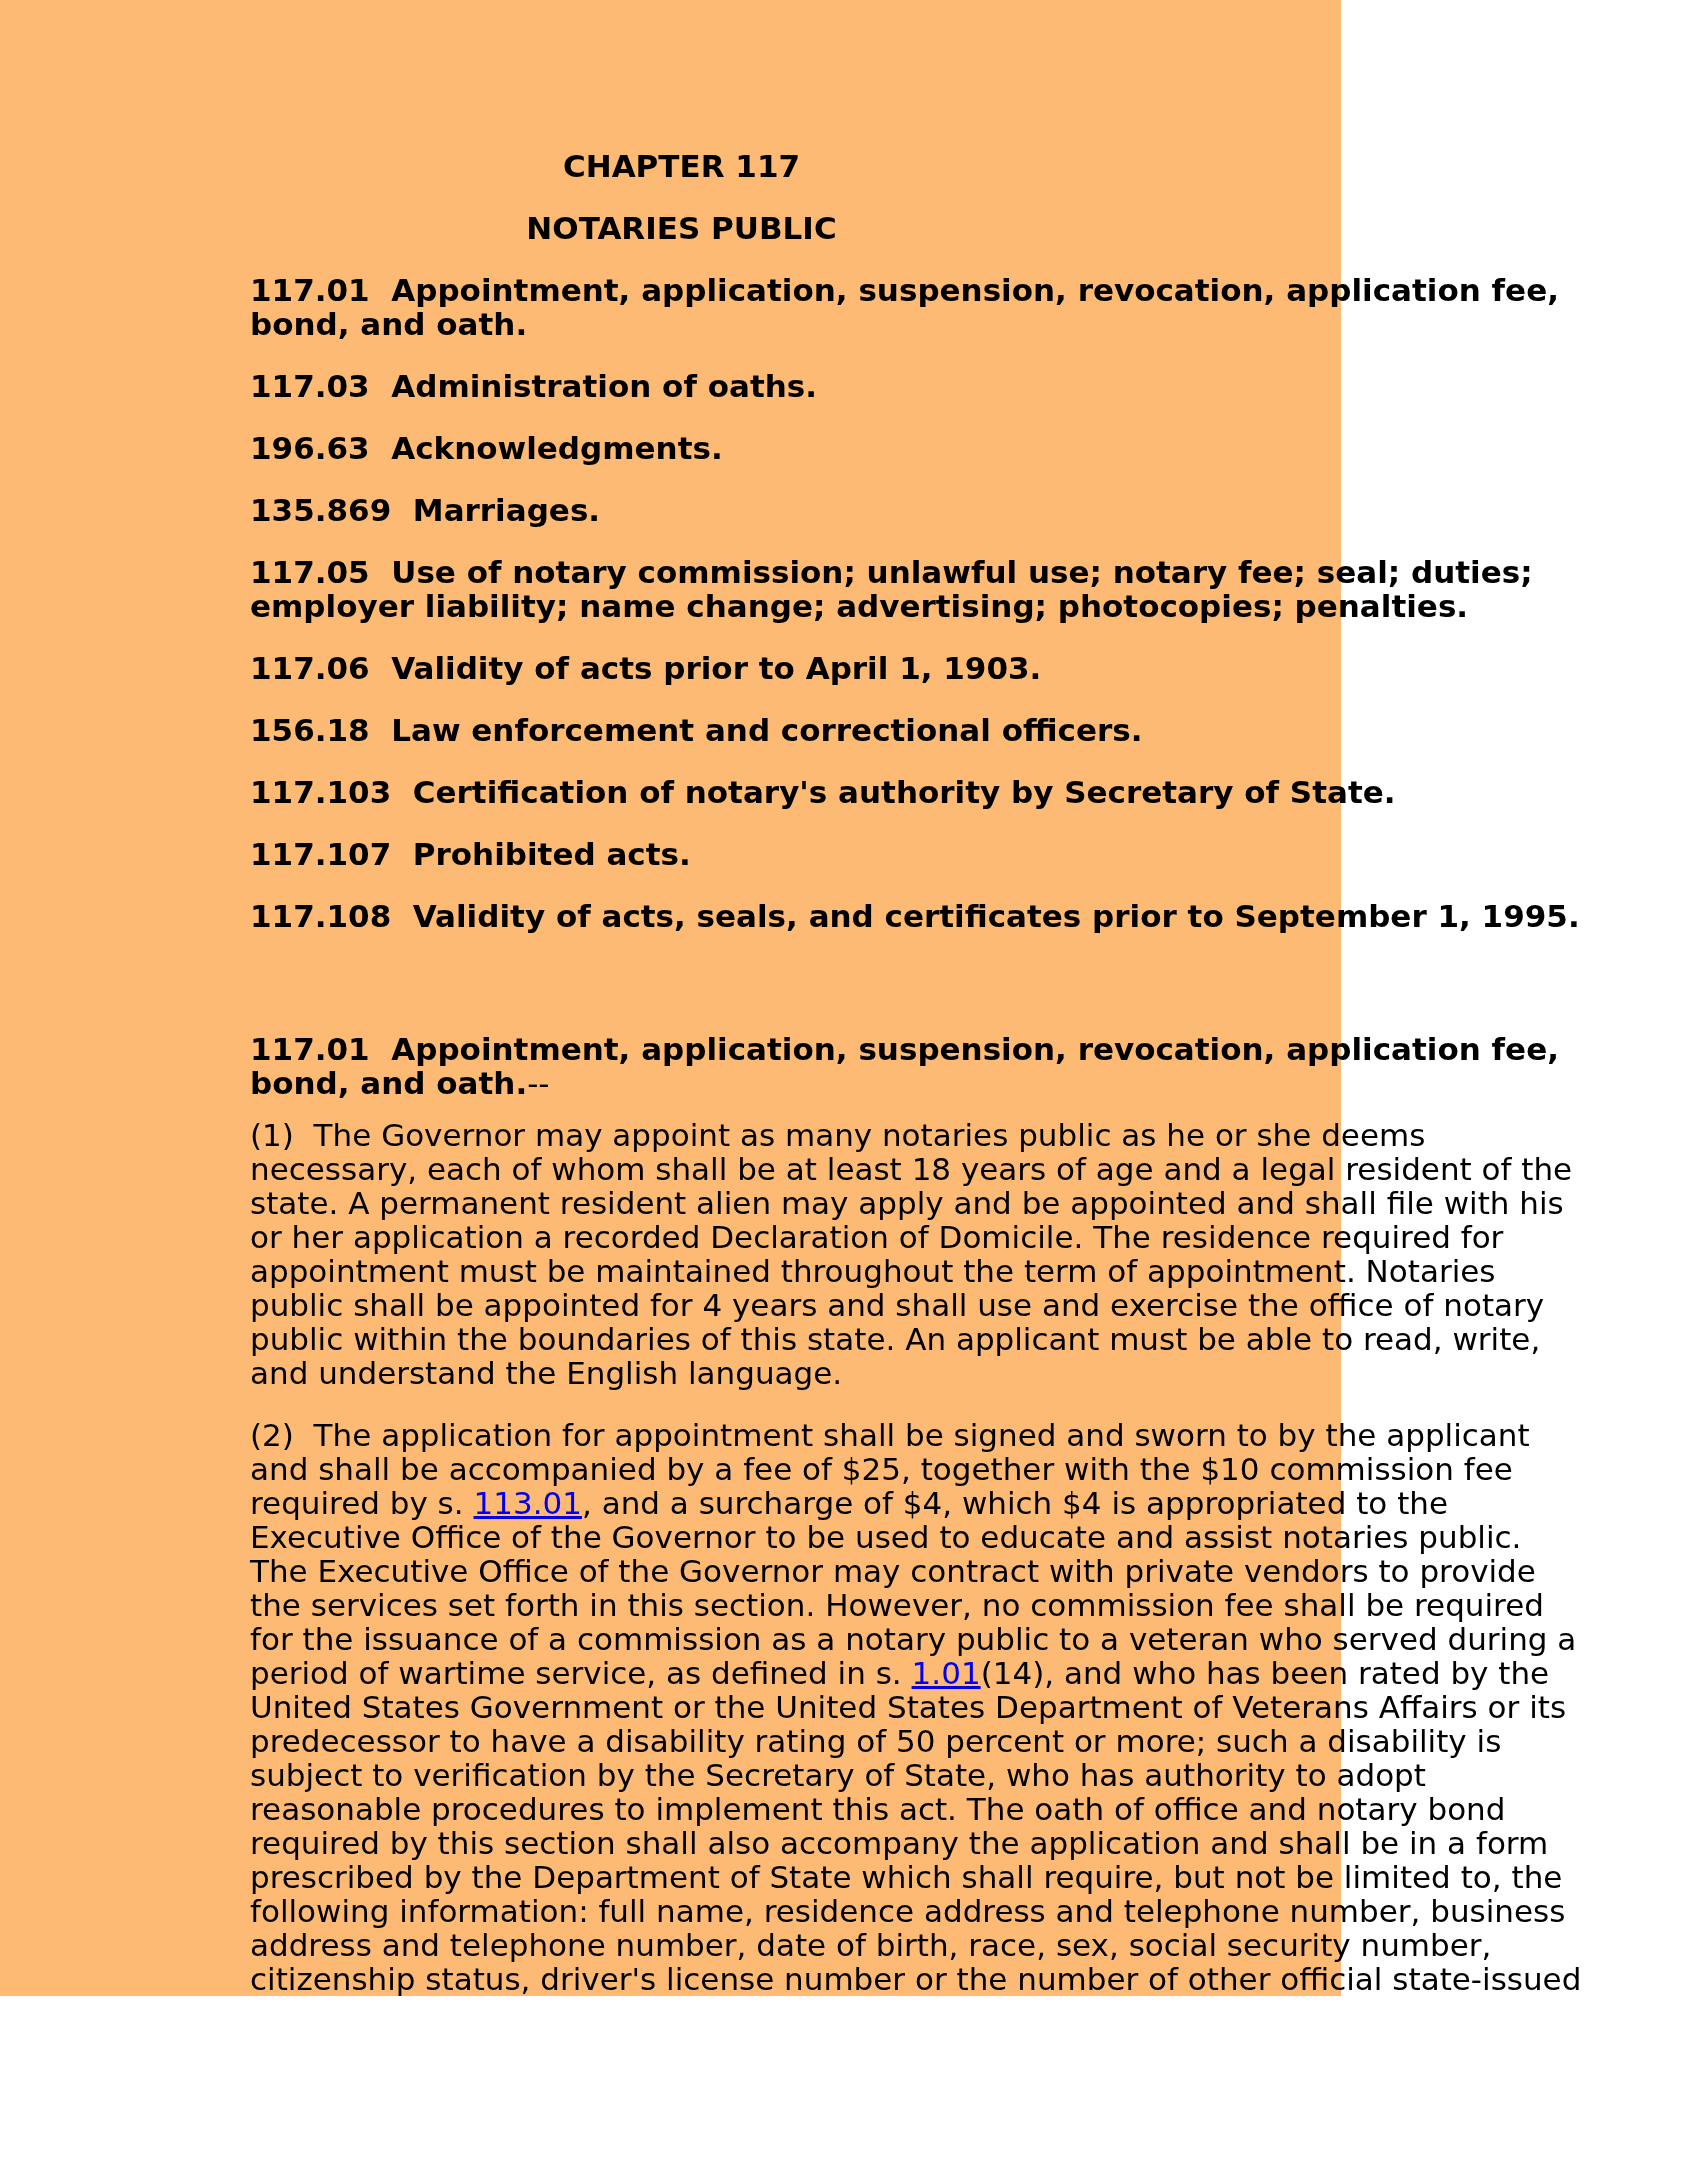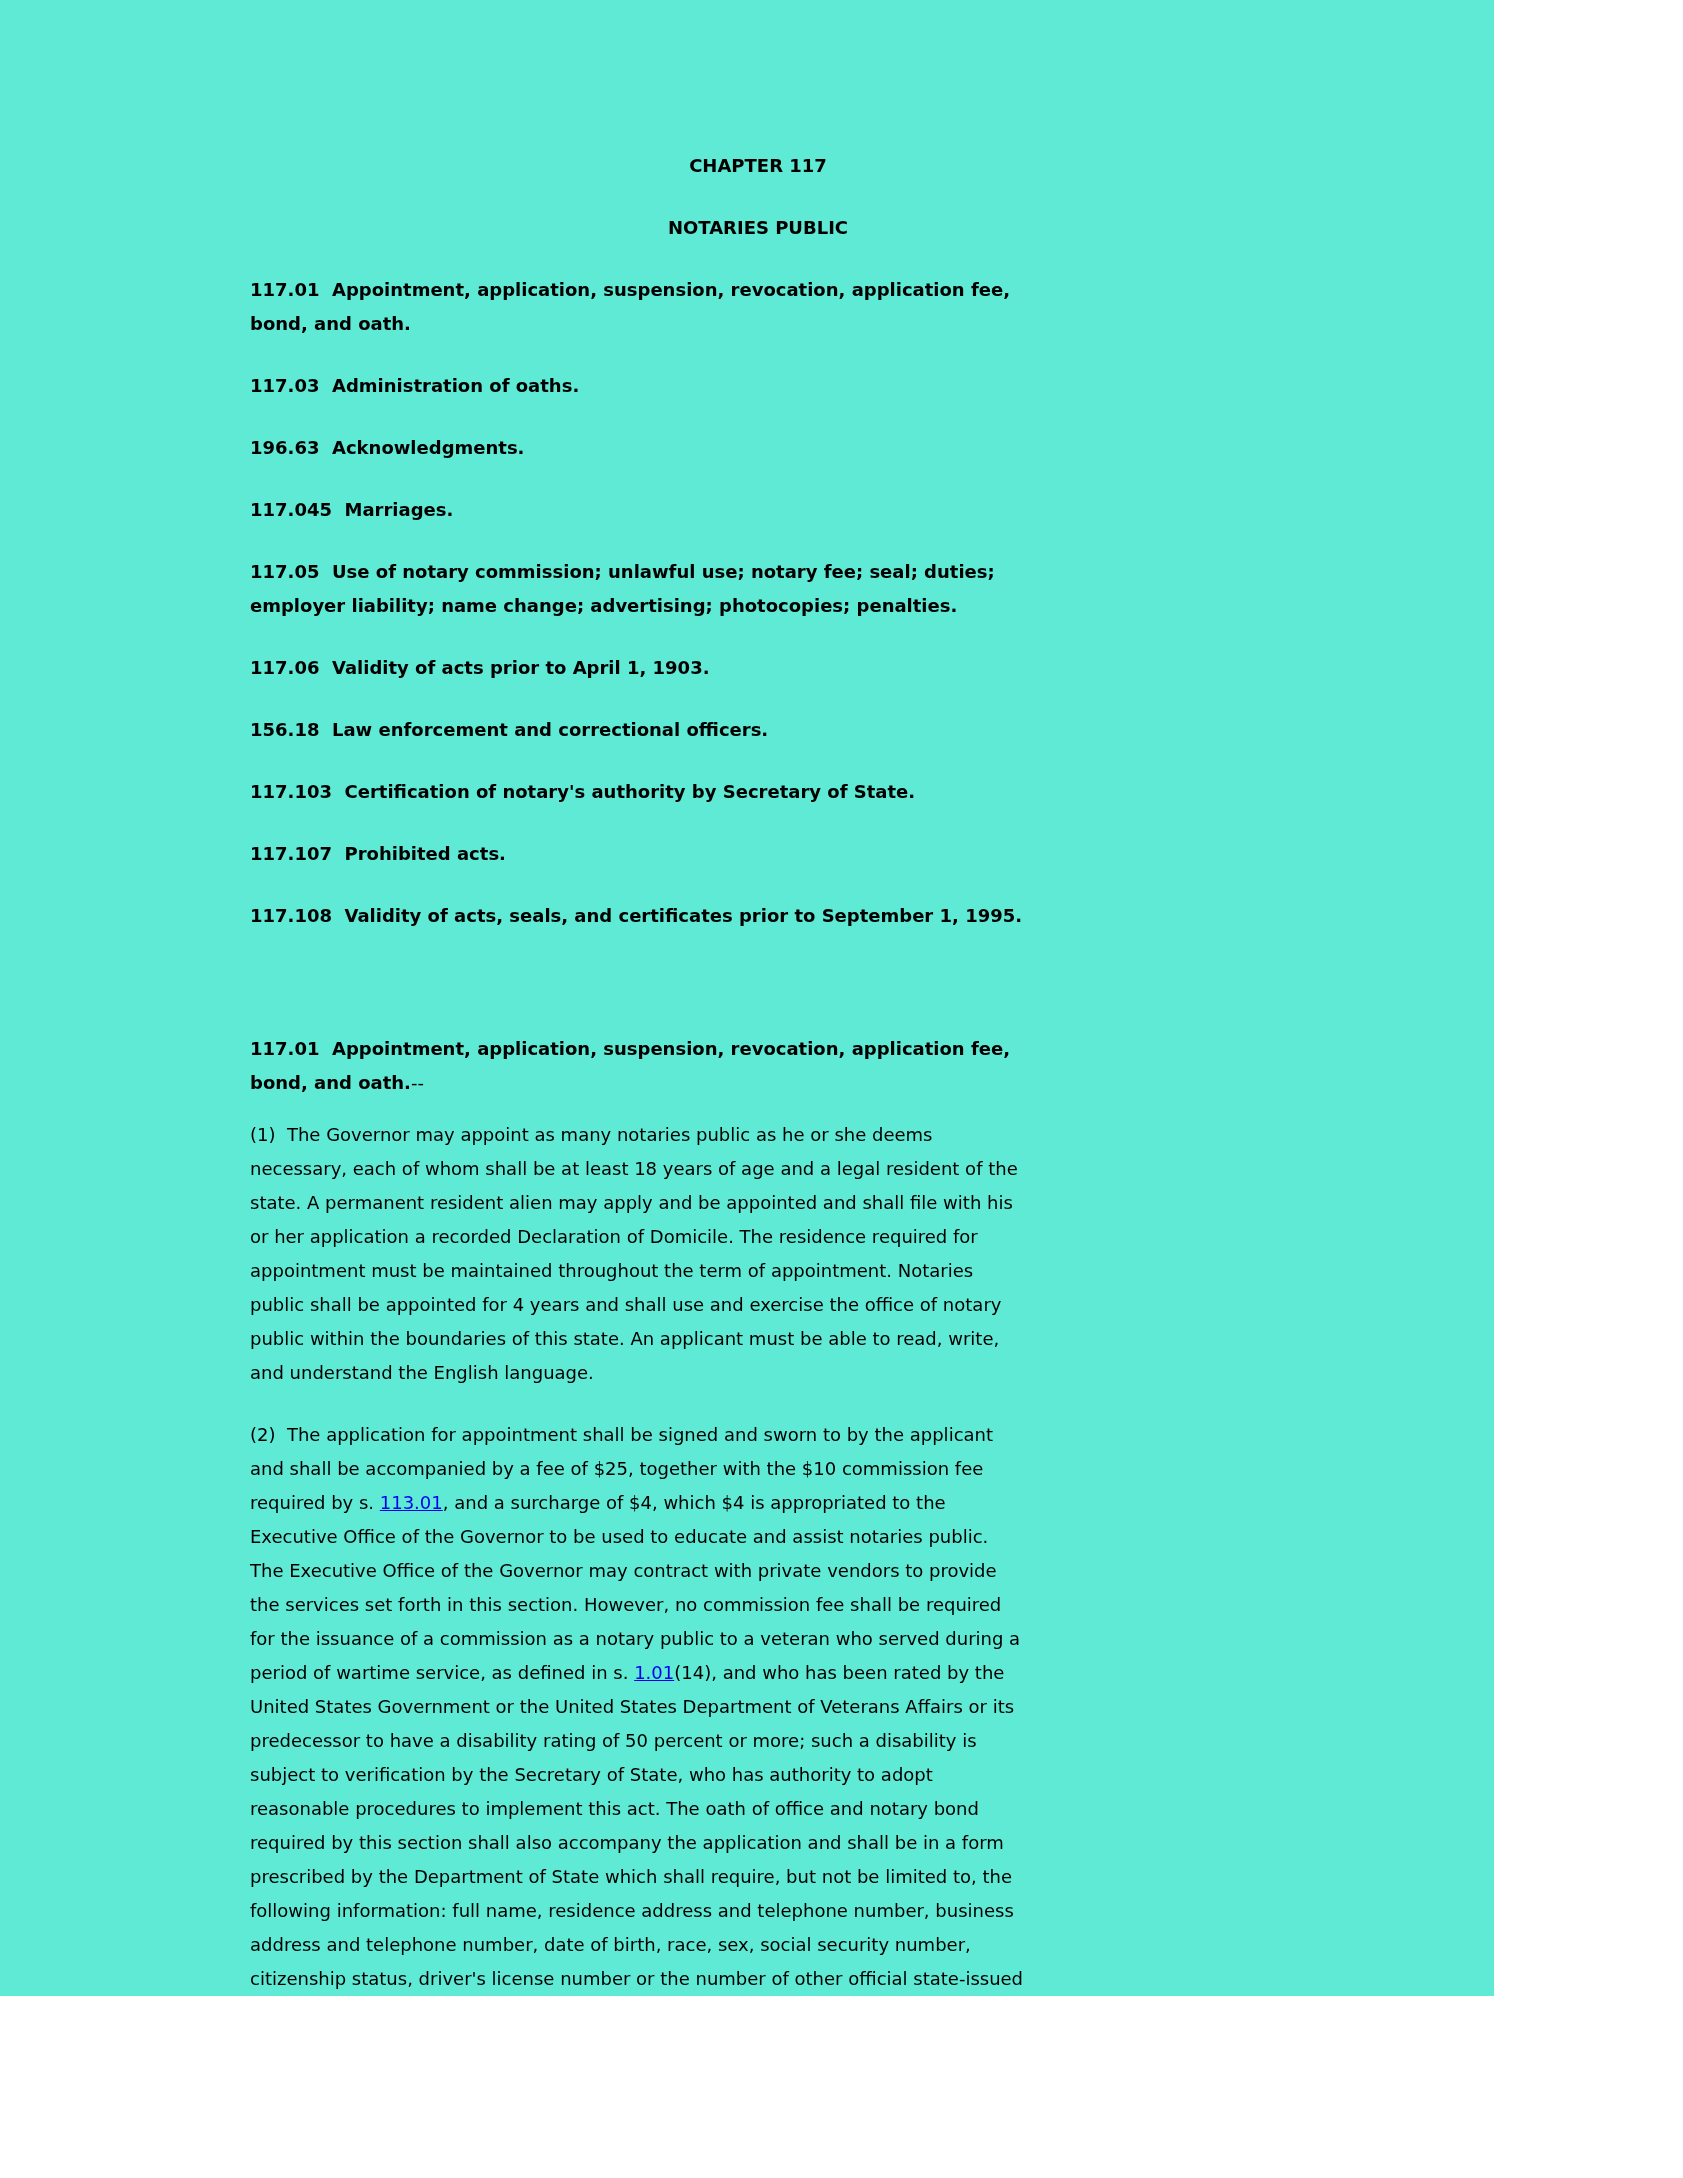--- a/index.html
+++ b/index.html
@@ -8,27 +8,27 @@
     background: #ffffff;
   }
   body {
     width: 1683px;
     height: 2178px;
     position: relative;
     overflow: hidden;
   }
   .doc {
     box-sizing: border-box;
-    width: 1494px;
+    width: 1341px;
     padding: 149px 228px 0 250px;
     font-family: "DejaVu Sans", "Liberation Sans", sans-serif;
-    font-size: 18px;
+    font-size: 31px;
     line-height: 34px;
     color: #000000;
-    background: #5eead4;
+    background: #fdba74;
   }
   .block {
     margin: 0 0 28px 0;
     white-space: pre; 
   }
   .centered {
     text-align: center;
   }
   .bold {
     font-weight: 700;
@@ -52,21 +52,21 @@
 <div class="doc">
 
   <div class="block centered bold">CHAPTER 117</div>
 
   <div class="block centered bold">NOTARIES PUBLIC</div>
 
   <div class="block bold">117.01  Appointment, application, suspension, revocation, application fee,
 bond, and oath.</div>
   <div class="block bold">117.03  Administration of oaths.</div>
   <div class="block bold">196.63  Acknowledgments.</div>
-  <div class="block bold">117.045  Marriages.</div>
+  <div class="block bold">135.869  Marriages.</div>
   <div class="block bold">117.05  Use of notary commission; unlawful use; notary fee; seal; duties;
 employer liability; name change; advertising; photocopies; penalties.</div>
   <div class="block bold">117.06  Validity of acts prior to April 1, 1903.</div>
   <div class="block bold">156.18  Law enforcement and correctional officers.</div>
   <div class="block bold">117.103  Certification of notary's authority by Secretary of State.</div>
   <div class="block bold">117.107  Prohibited acts.</div>
   <div class="block bold">117.108  Validity of acts, seals, and certificates prior to September 1, 1995.</div>
 
   <div class="block bold section-heading"><span>117.01  Appointment, application, suspension, revocation, application fee,
 bond, and oath.</span><span class="regular">--</span></div>

